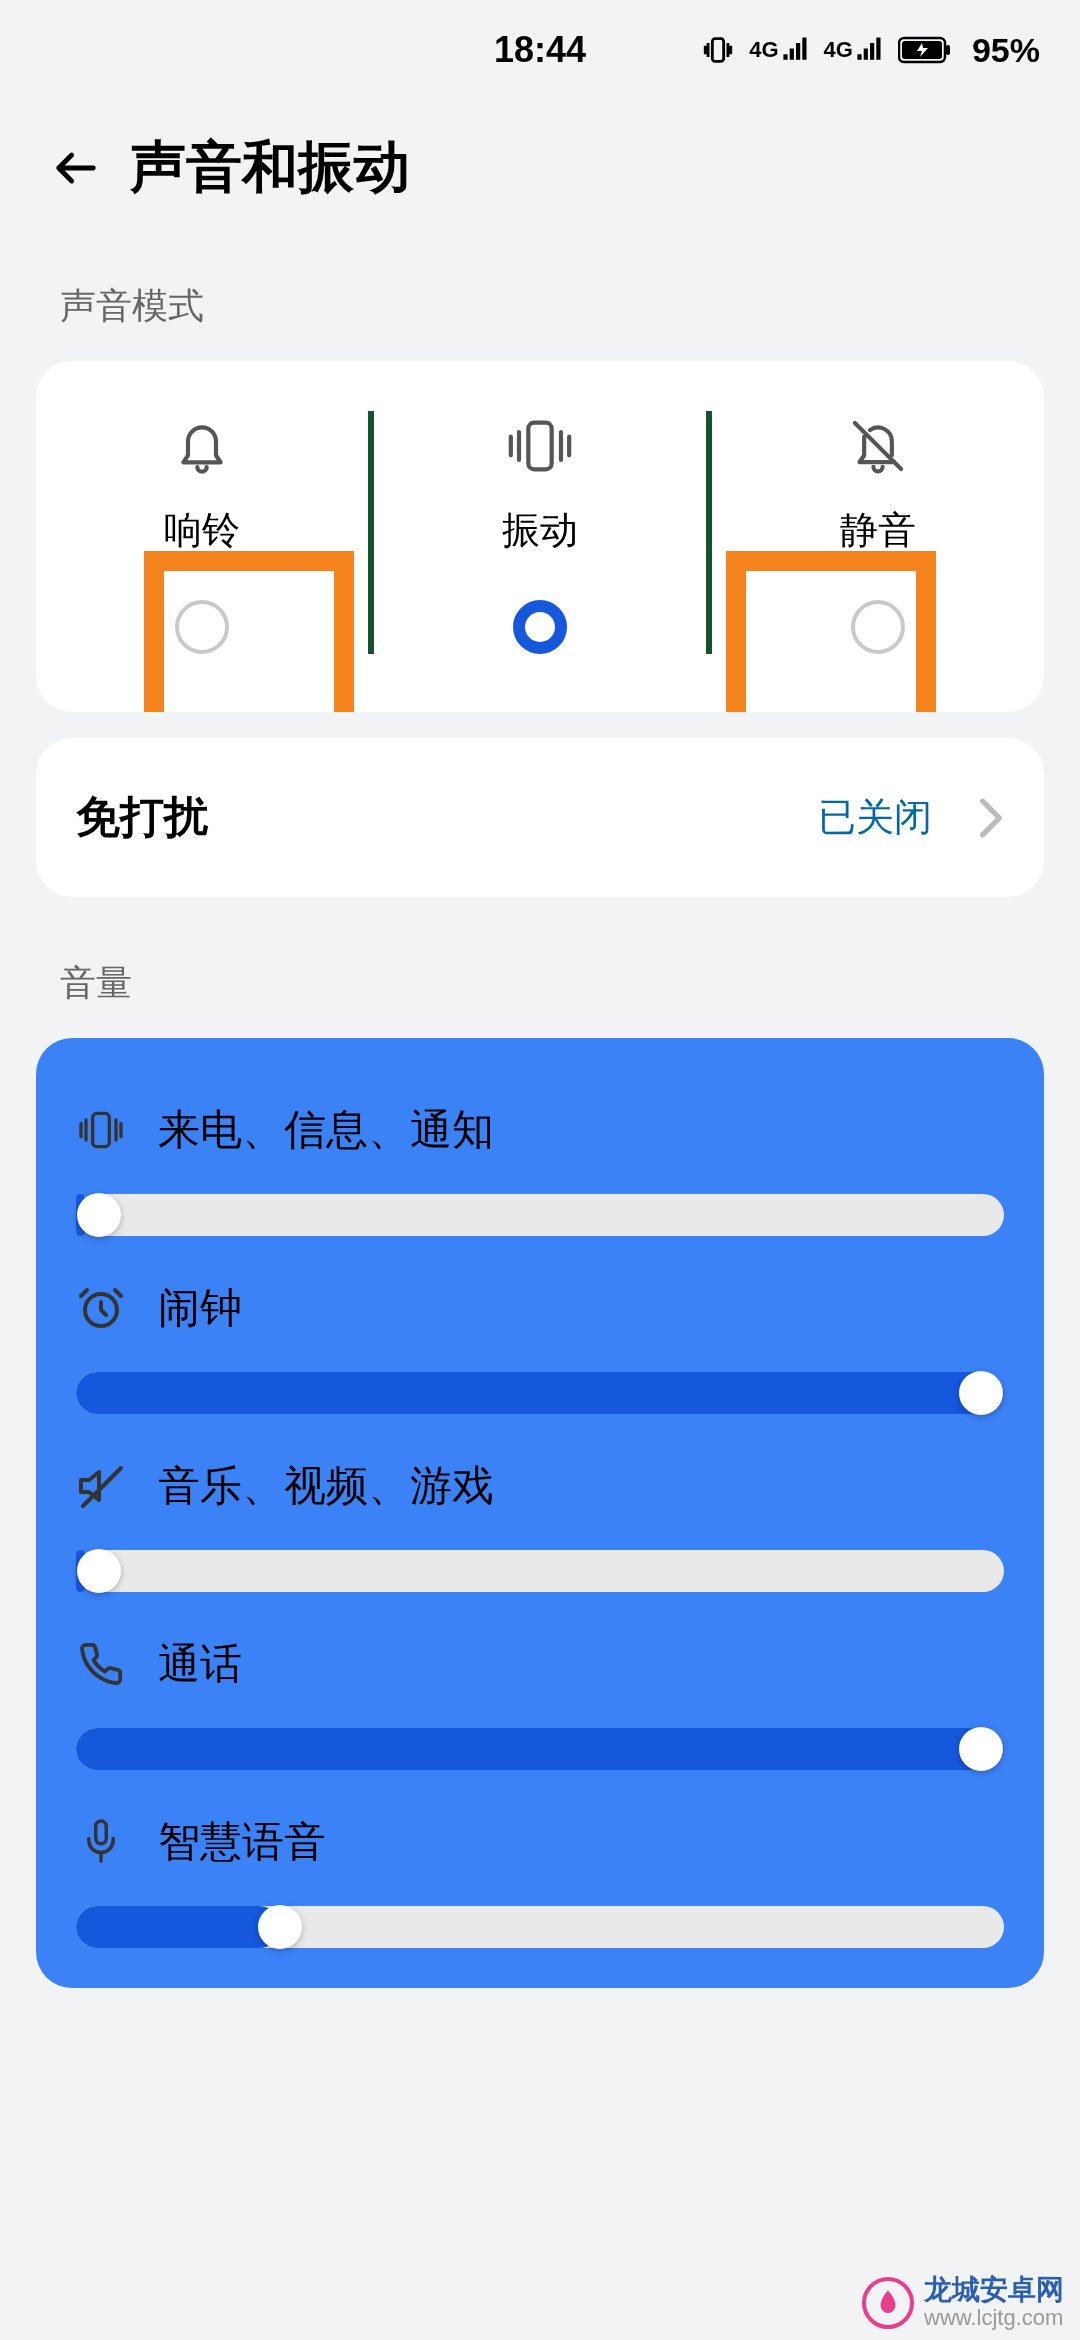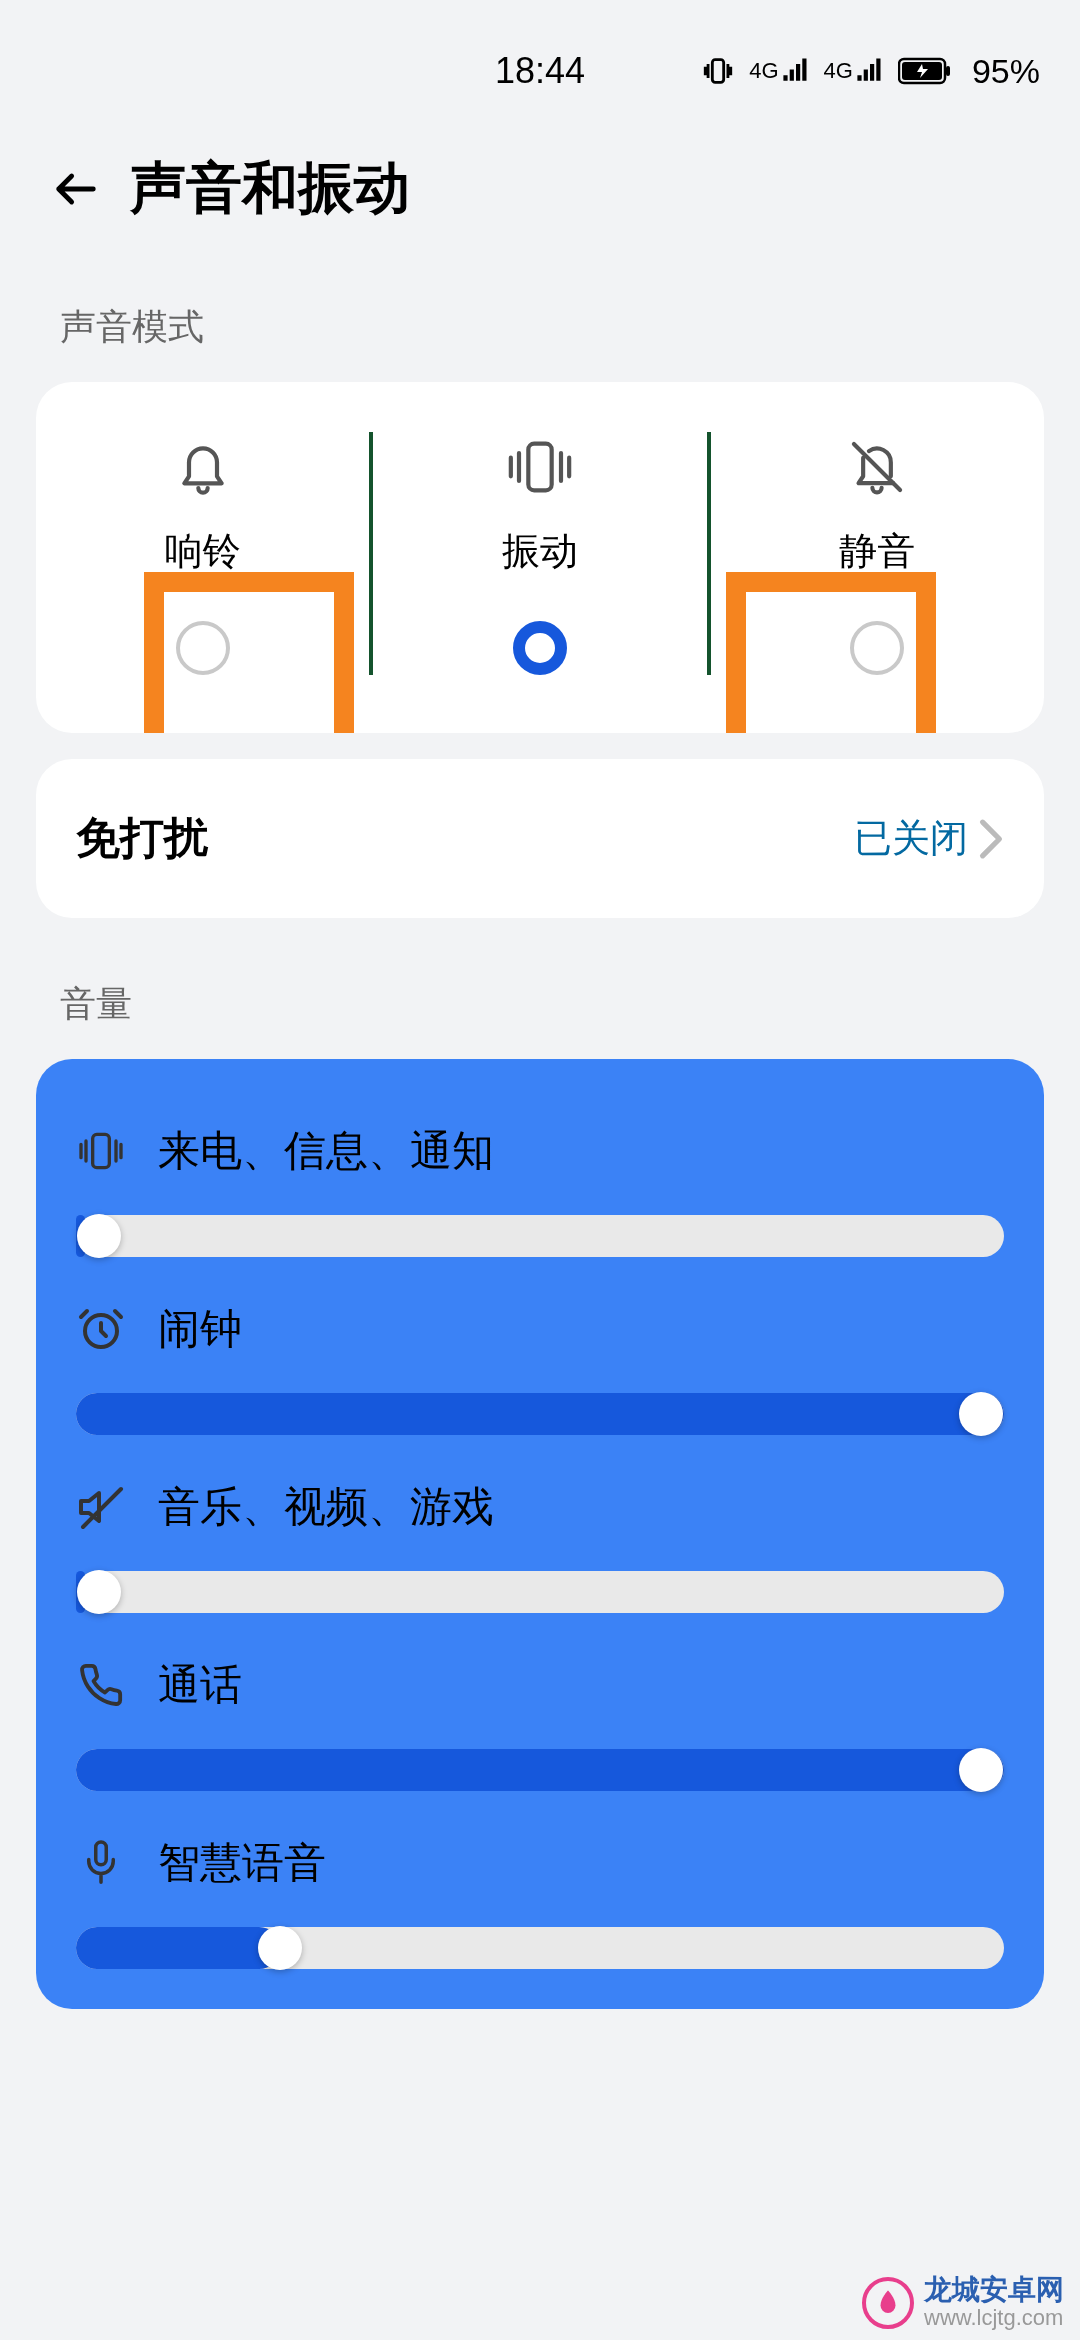--- a/index.html
+++ b/index.html
@@ -1,49 +1,49 @@
 <!DOCTYPE html>
 <html><head>
   <meta charset="utf-8">
   <style>
     * { margin: 0; padding: 0; box-sizing: border-box; }
     body { width: 1080px; height: 2340px; background: #f2f3f5; font-family: -apple-system, "PingFang SC", "Microsoft YaHei", sans-serif; color: #000; overflow: hidden; position: relative; }
 
     
-    .status-bar { height: 100px; display: flex; align-items: center; padding: 0 40px; font-size: 34px; font-weight: 400; margin-top: 21px; }
+    .status-bar { height: 100px; display: flex; align-items: center; padding: 0 40px; font-size: 34px; font-weight: 700; }
     .status-time { position: absolute; left: 0; right: 0; text-align: center; font-size: 36px; }
     .status-right { position: absolute; right: 40px; display: flex; align-items: center; gap: 14px; }
     .status-right span { font-size: 30px; }
     .battery-text { font-size: 34px !important; margin-left: 6px; }
 
     
     .header { display: flex; align-items: center; padding: 30px 46px 40px; }
     .back-btn { width: 60px; height: 60px; display: flex; align-items: center; justify-content: center; }
     .page-title { font-size: 56px; font-weight: 600; margin-left: 24px; }
 
     
     .section-label { font-size: 36px; color: #666; padding: 36px 60px 30px; }
 
     
     .card { background: #fff; margin: 0 36px 26px; border-radius: 36px; overflow: hidden; }
 
     
     .mode-row { display: flex; padding: 50px 0 58px; position: relative; }
     .mode-item { flex: 1; display: flex; flex-direction: column; align-items: center; gap: 24px; position: relative; }
-    .mode-item:not(:last-child) { border-right: 4px solid #14532d; }
+    .mode-item:not(:last-child) { border-right: 6px solid #14532d; }
     .mode-icon { height: 70px; display: flex; align-items: center; justify-content: center; }
     .mode-label { font-size: 38px; font-weight: 500; }
     .radio-outer { width: 54px; height: 54px; border-radius: 50%; border: 4px solid #c9c9c9; margin-top: 20px; }
     .radio-outer.selected { border: 12px solid #1658dc; width: 54px; height: 54px; }
     .highlight-box { position: absolute; width: 210px; height: 210px; border: 20px solid #f5841f; top: 190px; }
     .hl-left { left: 108px; }
     .hl-right { right: 108px; }
 
     
-    .list-row { display: flex; align-items: center; padding: 50px 40px; }
+    .list-row { display: flex; align-items: center; padding: 50px 40px; gap: 36px; }
     .list-row-title { font-size: 44px; font-weight: 600; flex: 1; }
     .list-row-value { font-size: 38px; color: #0369a1; margin-right: 10px; }
     .chevron { color: #bbb; }
 
     
     .vol-card { background: #3b82f6; margin: 0 36px; border-radius: 36px; padding: 20px 40px 40px; }
     .vol-item { padding: 44px 0 0; }
     .vol-header { display: flex; align-items: center; gap: 32px; margin-bottom: 36px; }
     .vol-icon { width: 50px; height: 50px; display: flex; align-items: center; justify-content: center; color: #333; }
     .vol-label { font-size: 42px; font-weight: 500; }

